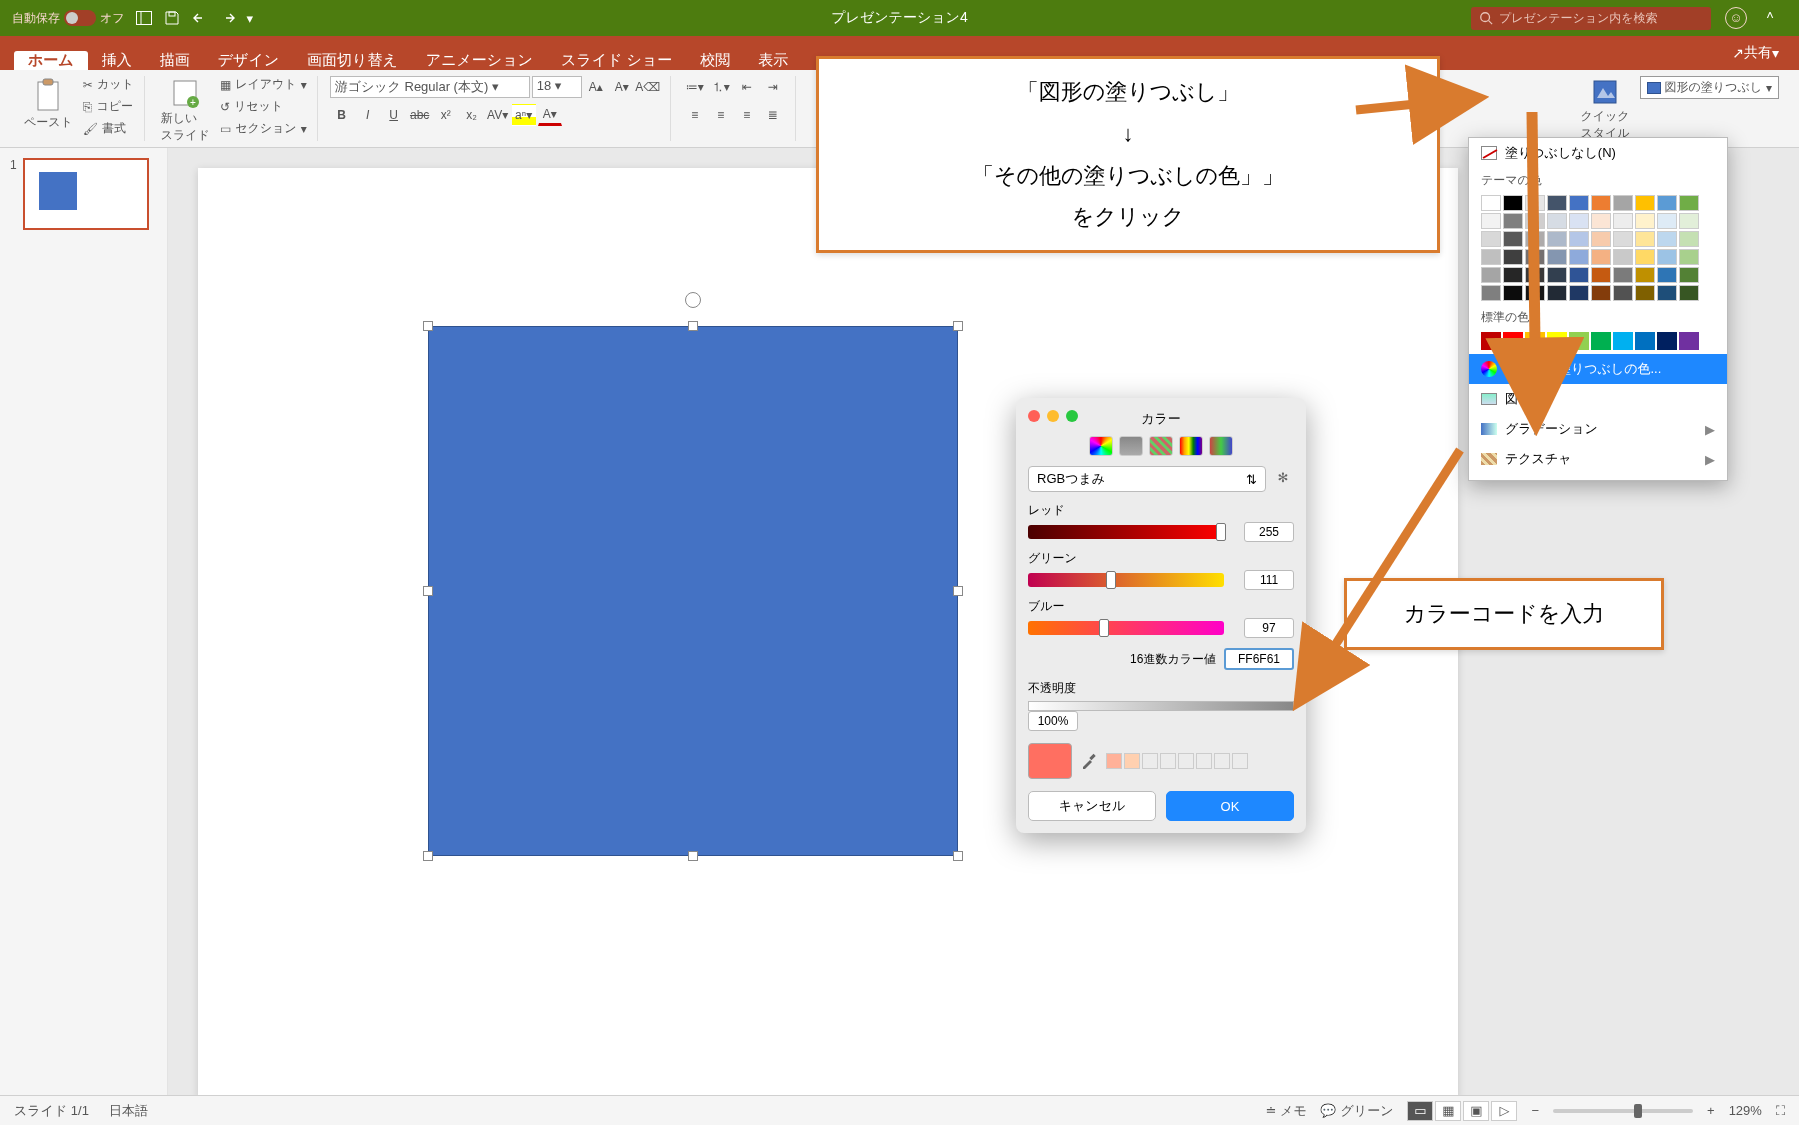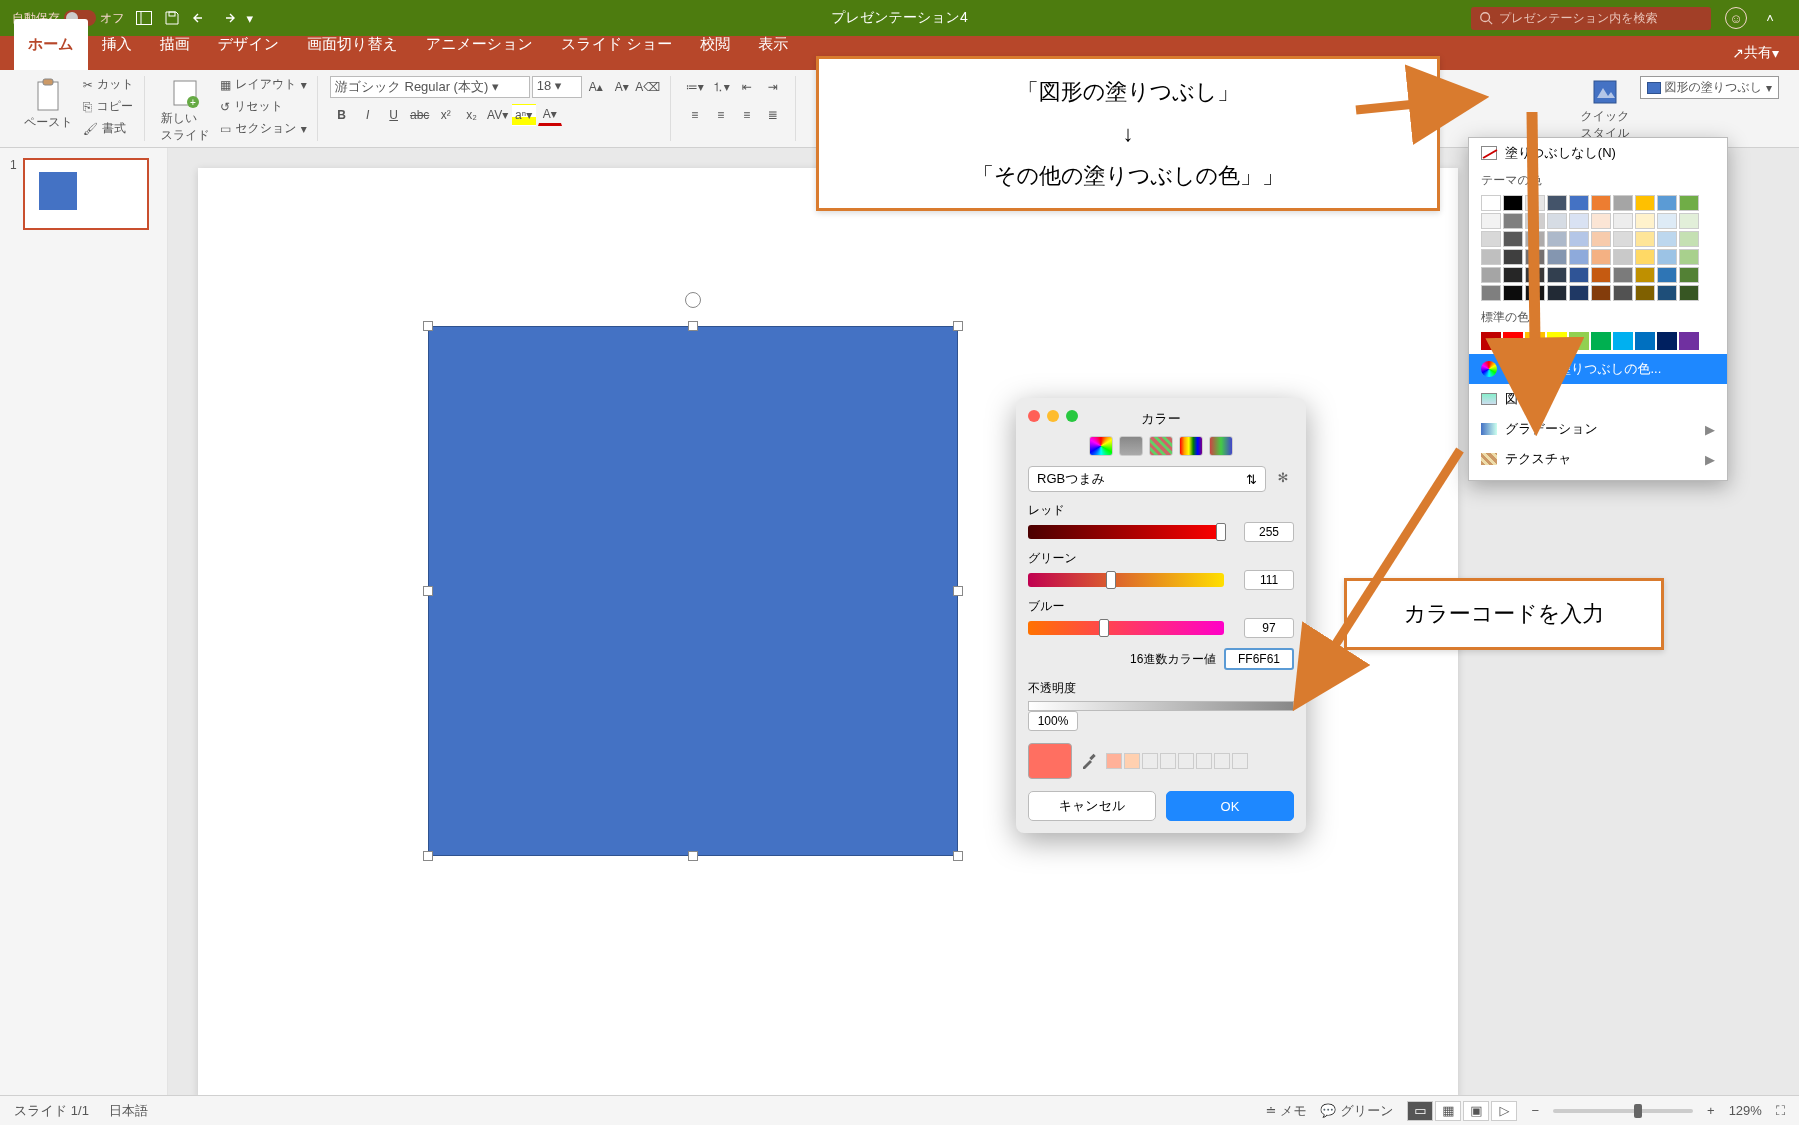--- a/index.html
+++ b/index.html
@@ -6,28 +6,28 @@
 html, body { width: 1799px; height: 1125px; overflow: hidden; background: #fff; }
 
 
 .titlebar { background: #4d7c0f; height: 36px; display: flex; align-items: center; color: #fff; font-size: 13px; position: relative; }
 .titlebar .left-controls { display:flex; align-items:center; padding-left:12px; gap:10px; }
 .titlebar .left-controls .ctl { display:flex; align-items:center; gap:4px; color:#f5d6cc; font-size:12px; }
 .titlebar .switch { width:32px; height:16px; background:#a23f27; border-radius:8px; position:relative; }
 .titlebar .switch:after{content:"";position:absolute;left:2px;top:2px;width:12px;height:12px;background:#ccc;border-radius:50%;}
 .titlebar .tb-icon{width:18px;height:18px;display:flex;align-items:center;justify-content:center;color:#fff;}
 .titlebar .title { position:absolute; left:50%; transform:translateX(-50%); font-size:14px; }
-.titlebar .right-controls { margin-left:auto; display:flex; align-items:center; padding-right:20px; gap:14px;}
+.titlebar .right-controls { margin-left:auto; display:flex; padding-right:20px; gap:14px;}
 .titlebar .search-box { display:flex; align-items:center; background:#a23f27; border-radius:3px; padding:3px 8px; width:240px; color:#e8c3b8; font-size:12px;}
 .titlebar .search-box svg{margin-right:6px;}
 .titlebar .smiley{width:22px;height:22px;border:1.5px solid #f5d6cc;border-radius:50%;display:flex;align-items:center;justify-content:center;color:#f5d6cc;}
 
 
 .ribbon-tabs { background:#b7472a; height:34px; display:flex; align-items:flex-end; padding-left:14px; color:#fff; font-size:15px; position:relative;}
-.ribbon-tabs .tab { padding:16px 14px; cursor:pointer;}
+.ribbon-tabs .tab { padding:0 14px; cursor:pointer;}
 .ribbon-tabs .tab.active { background:#fff; color:#b7472a; border-radius:3px 3px 0 0; font-weight:600;}
 .ribbon-tabs .share { position:absolute; right:20px; top:8px; color:#fff; font-size:14px; display:flex; align-items:center;}
 
 
 .ribbon { background:#f4f4f4; border-bottom:1px solid #d0d0d0; height:78px; display:flex; align-items:stretch; padding:6px 10px; gap:2px;}
 .ribbon .group { display:flex; align-items:flex-start; border-right:1px solid #ddd; padding:0 10px; gap:6px; font-size:12px; color:#555;}
 .ribbon .bigbtn { display:flex; flex-direction:column; align-items:center; justify-content:center; padding:2px 4px; gap:2px; font-size:12px;}
 .ribbon .smallrow { display:flex; flex-direction:column; gap:5px; font-size:12px; color:#555;}
 .ribbon .smallrow .it{display:flex;align-items:center;gap:4px;}
 .ribbon select, .ribbon .combo { border:1px solid #bbb; background:#fff; font-size:13px; padding:1px 4px; height:22px;}
@@ -494,20 +494,21 @@
     <span class="tex-ico"></span>
     <span>テクスチャ</span>
     <span class="more-arrow">▶</span>
   </div>
 </div>
 
 <div class="annotation-box" style="left:816px; top:56px; width:624px;">
   <div>「図形の塗りつぶし」</div>
   <div>↓</div>
   <div>「その他の塗りつぶしの色」」</div>
+  <div>をクリック</div>
 </div>
 
 <div class="annotation-box" style="left:1344px; top:578px; width:320px;">
   <div>カラーコードを入力</div>
 </div>
 
 <svg class="arrow" style="left:0;top:0;width:1799px;height:1125px;position:absolute;pointer-events:none">
   <defs>
     <marker id="ah" viewBox="0 0 12 12" refX="10" refY="6" markerWidth="9" markerHeight="9" orient="auto">
       <path d="M0 0L12 6L0 12z" fill="#d97b2e"></path>

